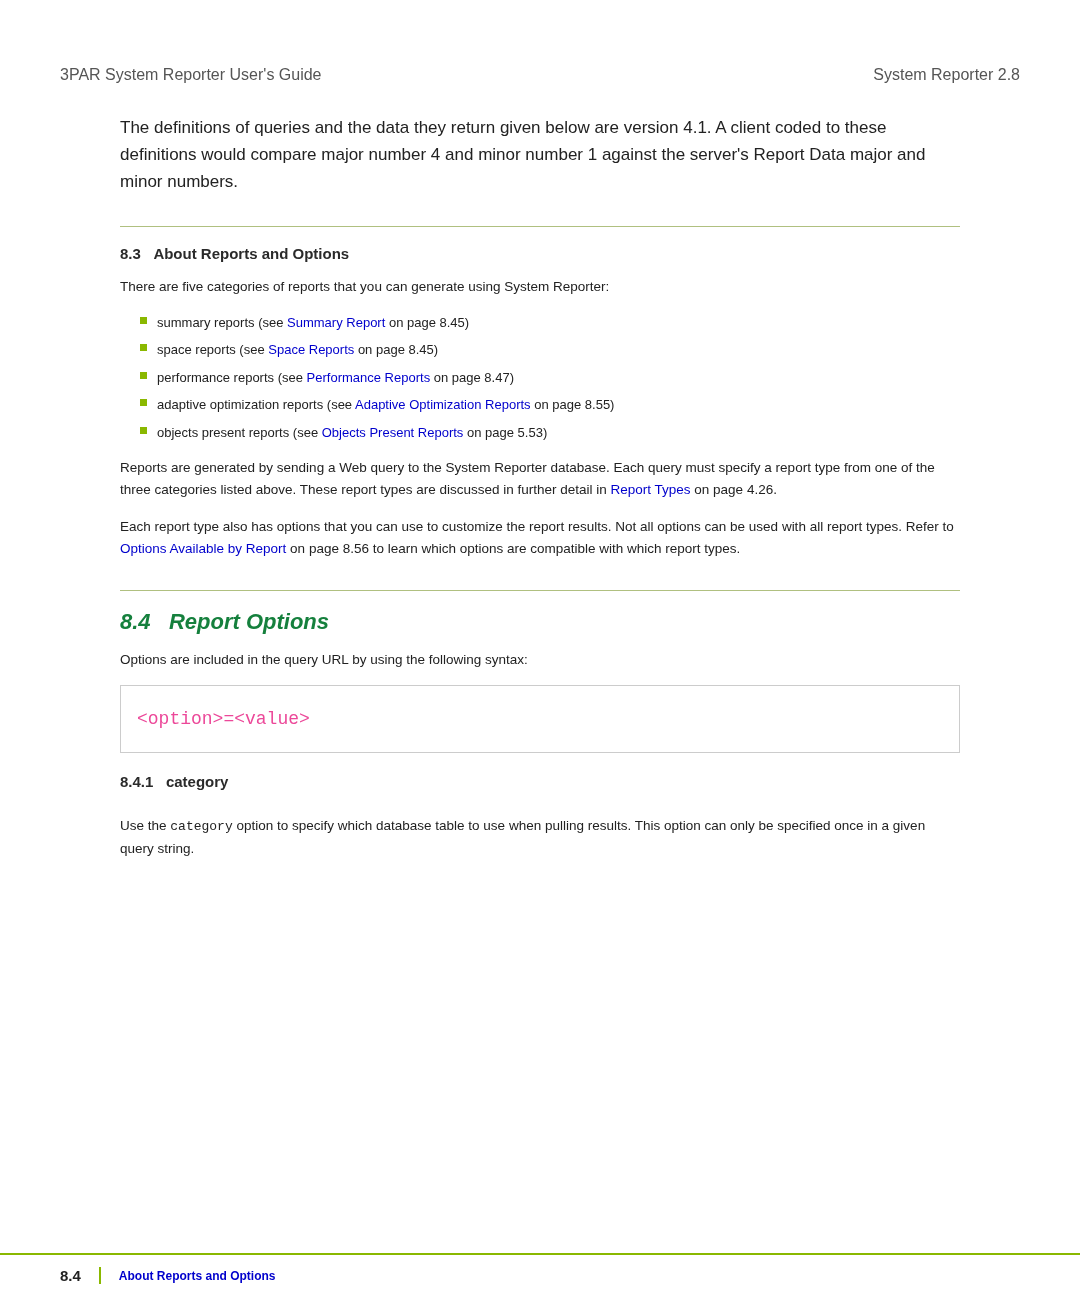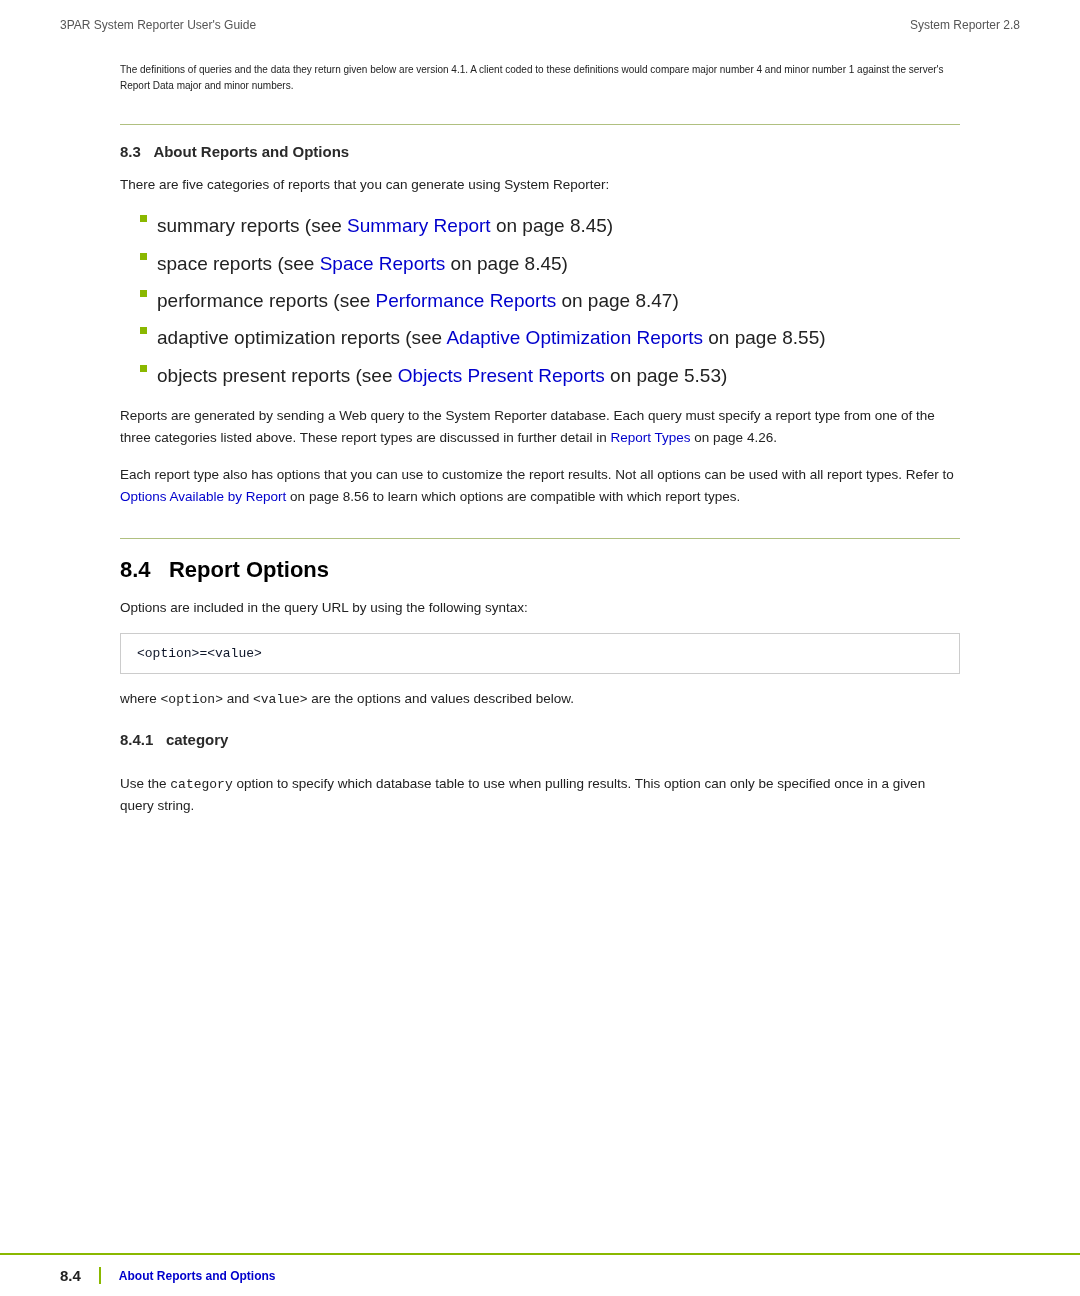--- a/index.html
+++ b/index.html
@@ -15,31 +15,32 @@
       color: #222222;
       width: 1080px;
       min-height: 1296px;
       position: relative;
     }
 
     .page-header {
       display: flex;
       justify-content: space-between;
       padding: 18px 60px 10px 60px;
-      font-size: 12px;
+      font-size: 16px;
       color: #555555;
       border-bottom: none;
+      margin-top: 48px;
     }
 
     .page-content {
       padding: 10px 120px 80px 120px;
     }
 
     .intro-paragraph {
-      font-size: 10px;
+      font-size: 17px;
       line-height: 1.6;
       color: #222;
       margin-bottom: 30px;
       padding-top: 10px;
     }
 
     .section-divider {
       border: none;
       border-top: 1.5px solid #b0c080;
       margin-bottom: 18px;
@@ -48,22 +49,23 @@
     .section-heading-83 {
       font-size: 15px;
       font-weight: bold;
       color: #2a2a2a;
       margin-bottom: 14px;
     }
 
     .section-heading-84 {
       font-size: 22px;
       font-weight: bold;
-      color: #000000;
+      color: #15803d;
       margin-bottom: 14px;
+      font-style: italic;
     }
 
     .subsection-heading {
       font-size: 15px;
       font-weight: bold;
       color: #2a2a2a;
       margin-bottom: 25px;
       margin-top: 20px;
     }
 
@@ -75,21 +77,21 @@
     }
 
     .bullet-list {
       list-style: none;
       margin: 10px 0 14px 20px;
     }
 
     .bullet-list li {
       display: flex;
       align-items: flex-start;
-      font-size: 19px;
+      font-size: 13px;
       line-height: 1.65;
       margin-bottom: 6px;
       color: #222;
     }
 
     .bullet-square {
       display: inline-block;
       width: 7px;
       height: 7px;
       background-color: #8ab800;
@@ -99,24 +101,24 @@
     }
 
     a.doc-link {
       color: #0000cc;
       text-decoration: none;
     }
 
     .code-block {
       border: 1px solid #cccccc;
       background: #ffffff;
-      padding: 12px 16px;
+      padding: 23px 16px;
       font-family: 'Courier New', Courier, monospace;
-      font-size: 13px;
-      color: #0f172a;
+      font-size: 18px;
+      color: #ec4899;
       margin: 14px 0;
     }
 
     .inline-code {
       font-family: 'Courier New', Courier, monospace;
       font-size: 13px;
       color: #222;
     }
 
     .page-footer {
@@ -224,23 +226,20 @@
       <span>8.4</span>
       &nbsp;&nbsp;<span>Report Options</span>
     </h2>
 
     <p class="body-text">Options are included in the query URL by using the following syntax:</p>
 
     <div class="code-block">
       <span>&lt;option&gt;=&lt;value&gt;</span>
     </div>
 
-    <p class="body-text">
-      <span>where </span><span class="inline-code">&lt;option&gt;</span><span> and </span><span class="inline-code">&lt;value&gt;</span><span> are the options and values described below.</span>
-    </p>
 
     <div>
       <h3 class="subsection-heading">
         <span>8.4.1</span>
         &nbsp;&nbsp;<span>category</span>
       </h3>
       <p class="body-text">
         <span>Use the </span><span class="inline-code">category</span><span> option to specify which database table to use when pulling results. This option can only be specified once in a given query string.</span>
       </p>
     </div>

